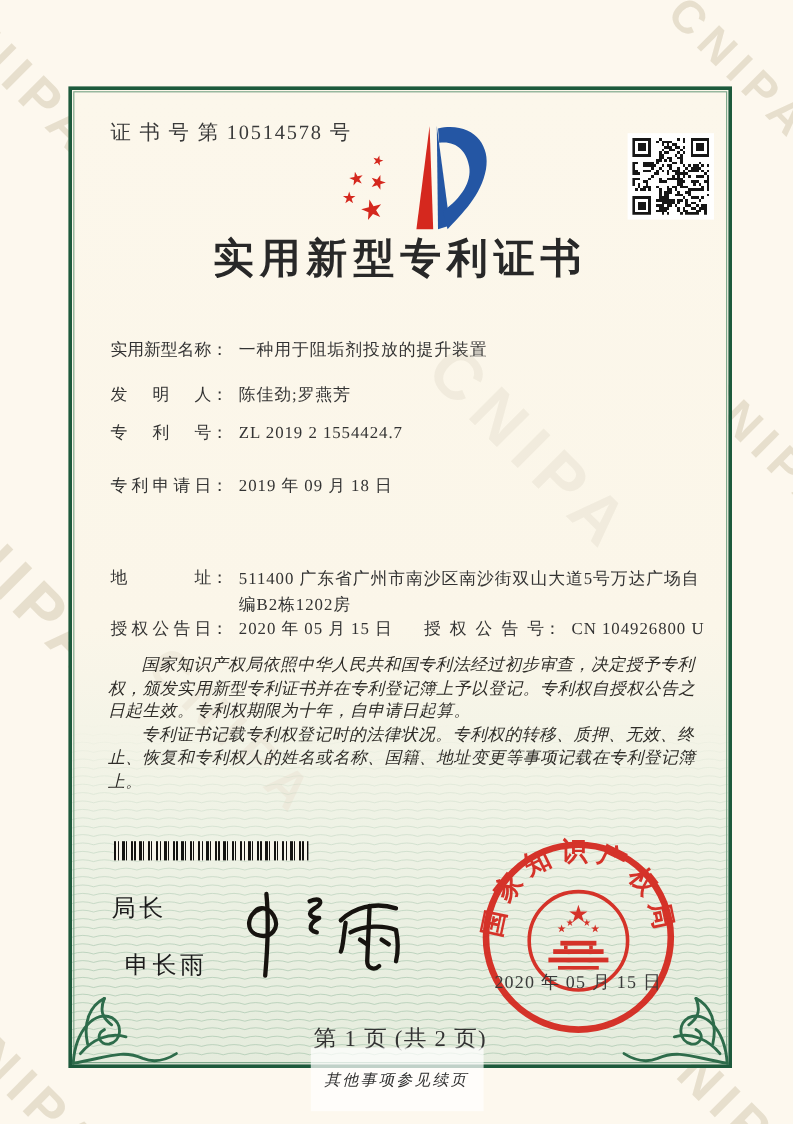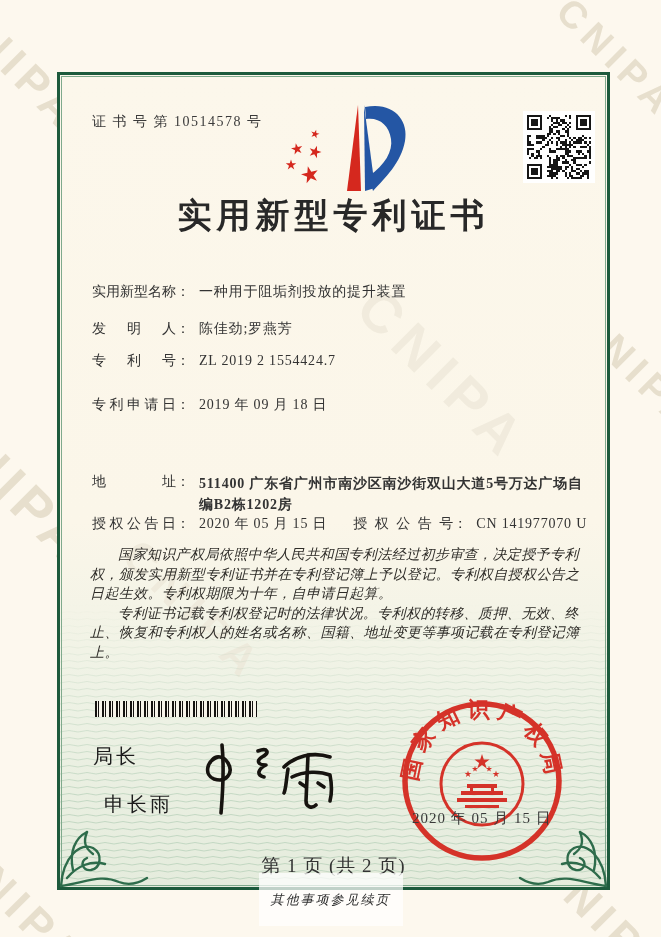--- a/index.html
+++ b/index.html
@@ -28,31 +28,31 @@
   .guilloche{position:absolute;left:0;right:0;bottom:0;height:285px;z-index:1;
     -webkit-mask-image:linear-gradient(to bottom,transparent,rgba(0,0,0,.55) 35%,#000 70%);
     mask-image:linear-gradient(to bottom,transparent,rgba(0,0,0,.55) 35%,#000 70%);}
   #waves path{stroke:#9cbfa4;stroke-width:.8;fill:none;opacity:.6;}
   .ornament{position:absolute;bottom:-3px;width:94px;height:82px;z-index:6;}
   .ornament.left{left:-3px;}
   .ornament.right{right:-3px;transform:scaleX(-1);}
   .ornament path{stroke:#2e6c4b;stroke-width:2.4;fill:none;stroke-linecap:round;}
   
   .cert > .abs{position:absolute;z-index:3;}
-  .cert-no{left:32px;top:38px;font-size:14px;letter-spacing:1.5px;color:#3a3a3a;}
+  .cert-no{left:32px;top:24px;font-size:17px;letter-spacing:1.5px;color:#3a3a3a;}
   .logo{left:225px;top:26px;width:125px;height:95px;}
   .qr{left:463px;top:36px;width:72px;height:72px;background:#fff;padding:4px;box-sizing:border-box;}
   .title{left:0;right:0;top:118px;text-align:center;font-size:34px;font-weight:bold;
     letter-spacing:5px;color:#282828;}
   .frow{position:absolute;left:32px;z-index:3;font-size:14px;color:#333;white-space:nowrap;}
   .flabel{display:inline-block;width:84px;text-align:justify;text-align-last:justify;color:#333;}
   .flabel.second{width:100px;margin-left:26px;}
   .fcolon{margin-right:9px;}
   .fvalue{letter-spacing:.8px;color:#333;}
-  .addr-value{display:inline-block;width:398px;white-space:normal;vertical-align:top;line-height:21px;font-weight:bold;}
+  .addr-value{display:inline-block;width:398px;white-space:normal;vertical-align:top;line-height:21px;}
   .paragraphs{left:30px;top:470px;width:492px;font-size:14px;font-style:italic;
     line-height:19.5px;color:#2e2c28;letter-spacing:.4px;}
   .paragraphs p{margin:0;text-indent:2em;}
   .barcode{left:35px;top:626px;width:162px;height:16px;
     background:repeating-linear-gradient(90deg,#141210 0 2px,#f7f4ea 2px 3px,#141210 3px 4px,
       #f7f4ea 4px 7px,#141210 7px 9px,#f7f4ea 9px 10px,#141210 10px 11px,#f7f4ea 11px 14px);}
   .director{left:33px;top:668px;font-family:"Liberation Sans","DejaVu Sans",sans-serif;
     font-size:20px;color:#1c1c1c;letter-spacing:3px;}
   .director .name{margin-top:21px;margin-left:11px;}
   .signature{left:128px;top:630px;width:224px;height:126px;z-index:4;}
@@ -445,21 +445,21 @@
     <div class="frow" style="top:277px">
       <span class="flabel">专利号</span><span class="fcolon">：</span><span class="fvalue">ZL 2019 2 1554424.7</span>
     </div>
     <div class="frow" style="top:321px">
       <span class="flabel">专利申请日</span><span class="fcolon">：</span><span class="fvalue">2019 年 09 月 18 日</span>
     </div>
     <div class="frow" style="top:398px">
       <span class="flabel">地址</span><span class="fcolon">：</span><span class="fvalue addr-value">511400 广东省广州市南沙区南沙街双山大道5号万达广场自编B2栋1202房</span>
     </div>
     <div class="frow" style="top:440px">
-      <span class="flabel">授权公告日</span><span class="fcolon">：</span><span class="fvalue">2020 年 05 月 15 日</span><span class="flabel second">授权公告号</span><span class="fcolon">：</span><span class="fvalue">CN 141977070 U</span>
+      <span class="flabel">授权公告日</span><span class="fcolon">：</span><span class="fvalue">2020 年 05 月 15 日</span><span class="flabel second">授权公告号</span><span class="fcolon">：</span><span class="fvalue">CN 104926800 U</span>
     </div>
 
     <div class="abs paragraphs">
       <p>国家知识产权局依照中华人民共和国专利法经过初步审查，决定授予专利权，颁发实用新型专利证书并在专利登记簿上予以登记。专利权自授权公告之日起生效。专利权期限为十年，自申请日起算。</p>
       <p>专利证书记载专利权登记时的法律状况。专利权的转移、质押、无效、终止、恢复和专利权人的姓名或名称、国籍、地址变更等事项记载在专利登记簿上。</p>
     </div>
 
     <div class="abs barcode"></div>
 
     <div class="abs director">

